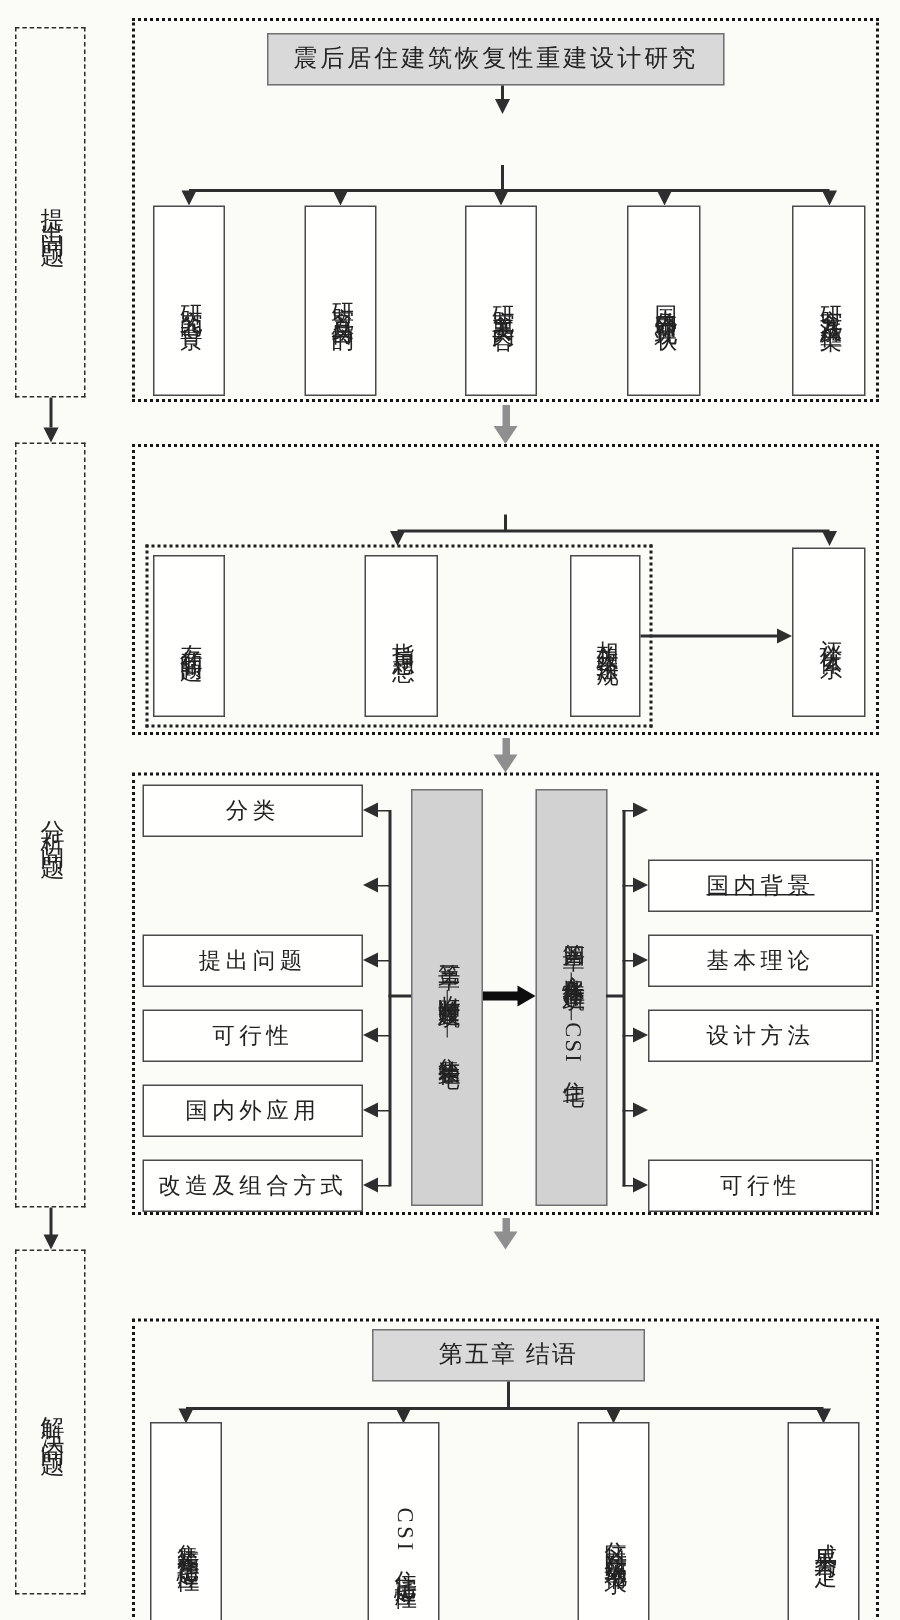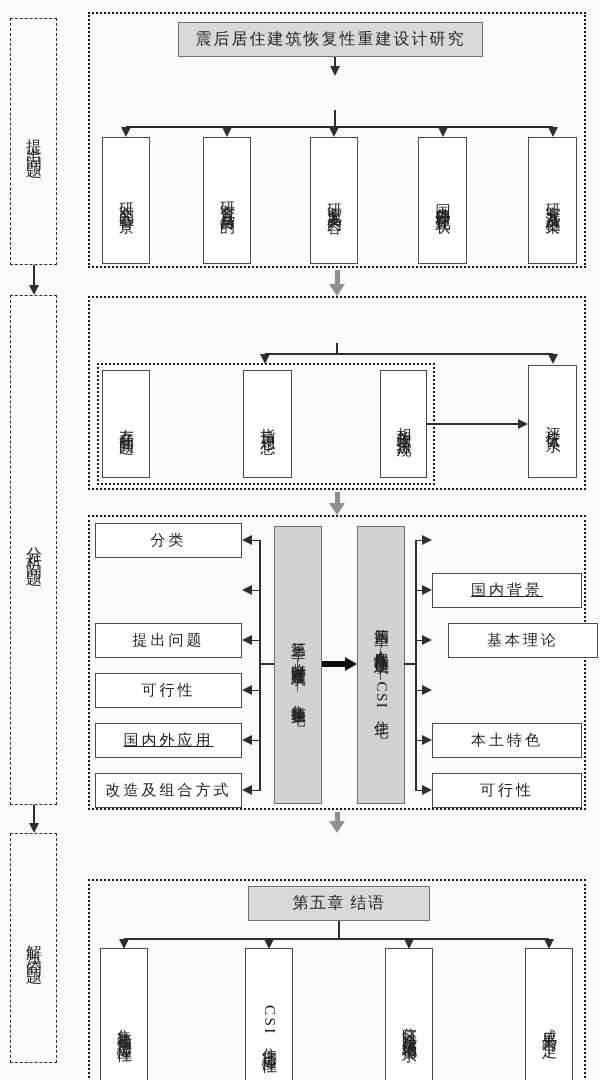--- a/index.html
+++ b/index.html
@@ -144,21 +144,21 @@
 
     <div class="box f-row" style="left:5px;top:6px;width:147px;height:35px;">
         <span>分类</span>
       </div>
     <div class="box f-row" style="left:5px;top:106px;width:147px;height:35px;">
         <span>提出问题</span>
       </div>
     <div class="box f-row" style="left:5px;top:156px;width:147px;height:35px;">
         <span>可行性</span>
       </div>
-    <div class="box f-row" style="left:5px;top:206px;width:147px;height:35px;text-decoration:underline;">
+    <div class="box f-row" style="left:5px;top:206px;width:147px;height:35px;">
         <span>国内外应用</span>
       </div>
     <div class="box f-row" style="left:5px;top:256px;width:147px;height:35px;">
         <span>改造及组合方式</span>
       </div>
 
     <div class="vl" style="left:169px;top:23px;height:251px;"></div>
     <div class="ah left" style="left:152px;top:18px;"></div>
     <div class="hl" style="left:162px;top:22.5px;width:8px;"></div>
     <div class="ah left" style="left:152px;top:68px;"></div>
@@ -193,25 +193,25 @@
     <div class="hl" style="left:325px;top:172.5px;width:8px;"></div>
     <div class="ah right" style="left:332px;top:168px;"></div>
     <div class="hl" style="left:325px;top:222.5px;width:8px;"></div>
     <div class="ah right" style="left:332px;top:218px;"></div>
     <div class="hl" style="left:325px;top:272.5px;width:8px;"></div>
     <div class="ah right" style="left:332px;top:268px;"></div>
 
     <div class="box f-row" style="left:342px;top:56px;width:150px;height:35px;text-decoration:underline;">
         <span>国内背景</span>
       </div>
-    <div class="box f-row" style="left:342px;top:106px;width:150px;height:35px;margin-left:16px;">
+    <div class="box f-row" style="left:342px;top:106px;width:150px;height:35px;">
         <span>基本理论</span>
       </div>
-    <div class="box f-row" style="left:342px;top:206px;width:150px;height:35px;">
-        <span>本土特色</span>
+    <div class="box f-row" style="left:342px;top:156px;width:150px;height:35px;">
+        <span>设计方法</span>
       </div>
     <div class="box f-row" style="left:342px;top:256px;width:150px;height:35px;">
         <span>可行性</span>
       </div>
   </div>
 
   <div class="sec" style="top:879px;height:235px;">
     <div class="gbox f-hdr" style="left:158px;top:5px;width:182px;height:35px;">
       <span>第五章 结语</span>
     </div>

